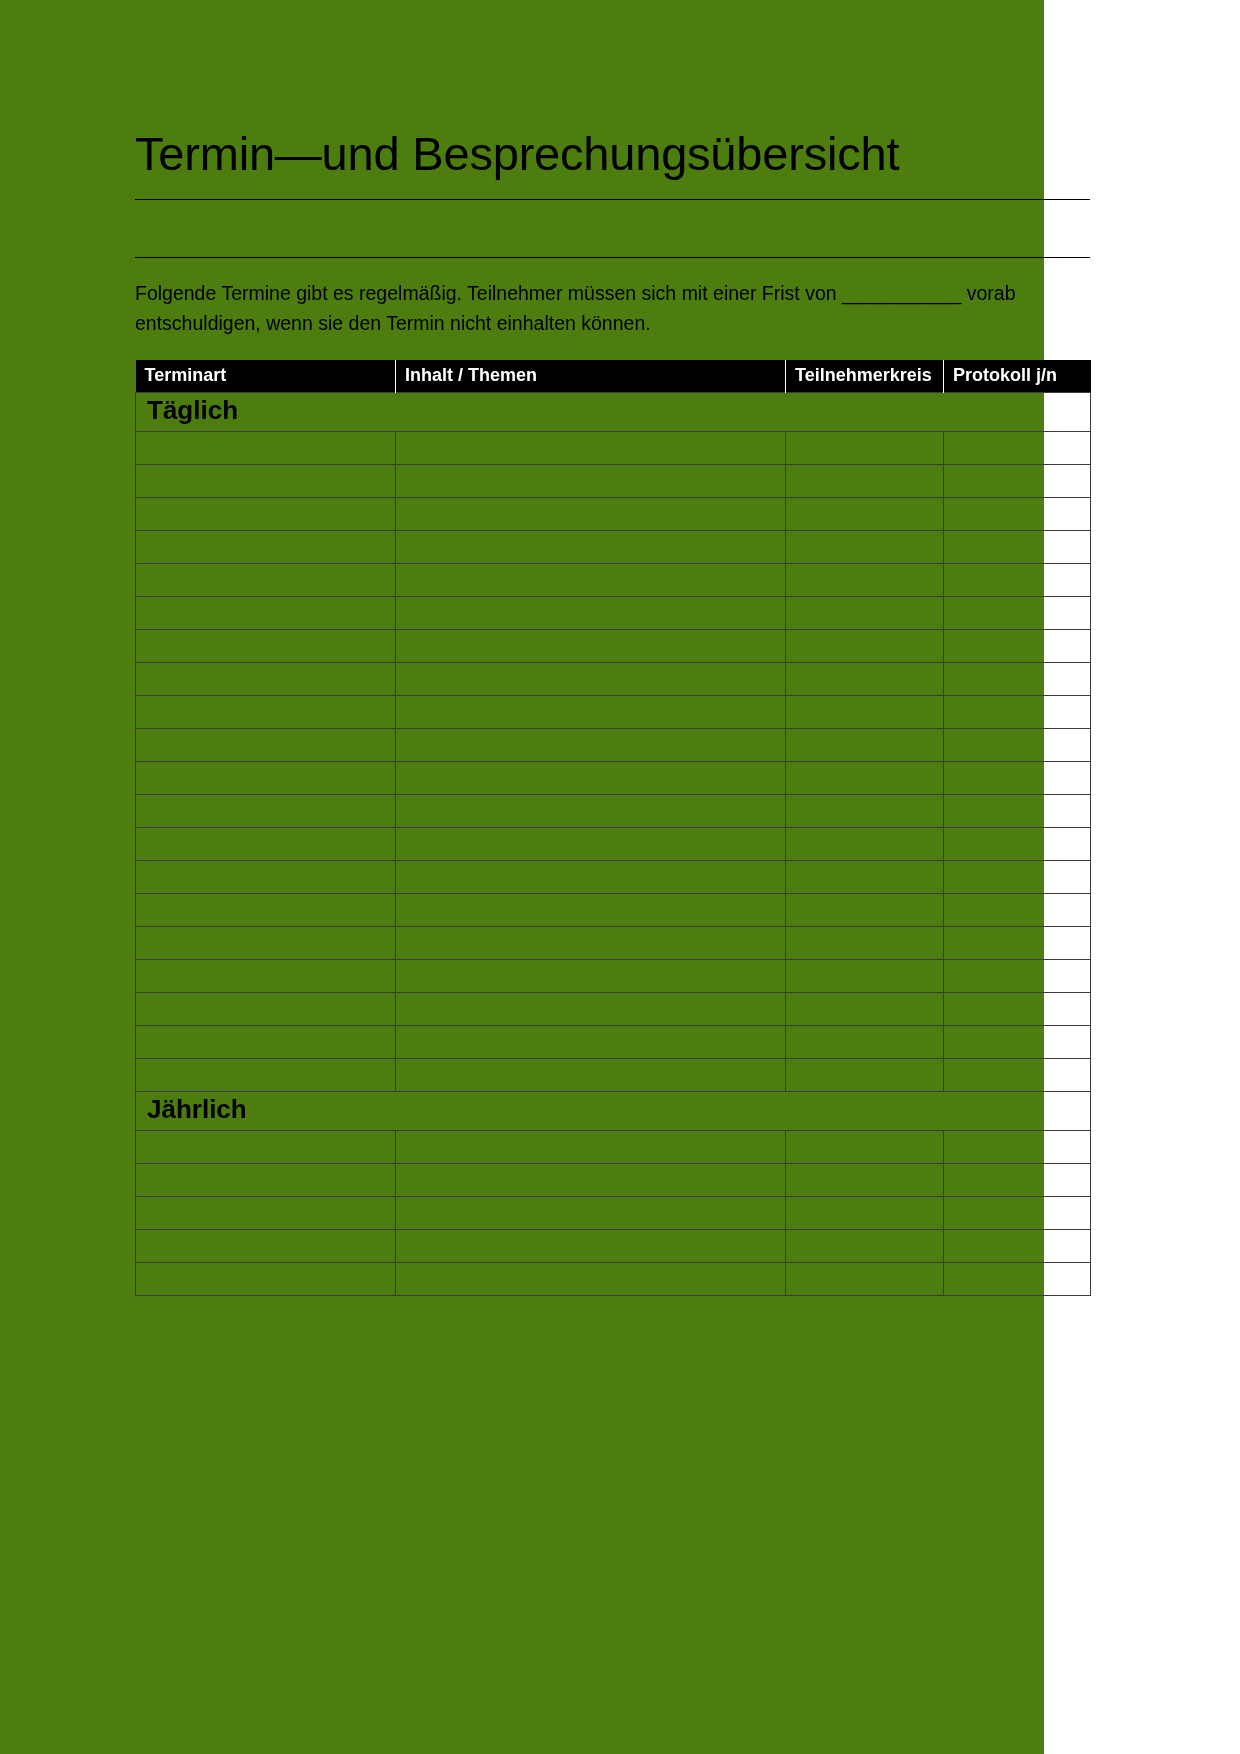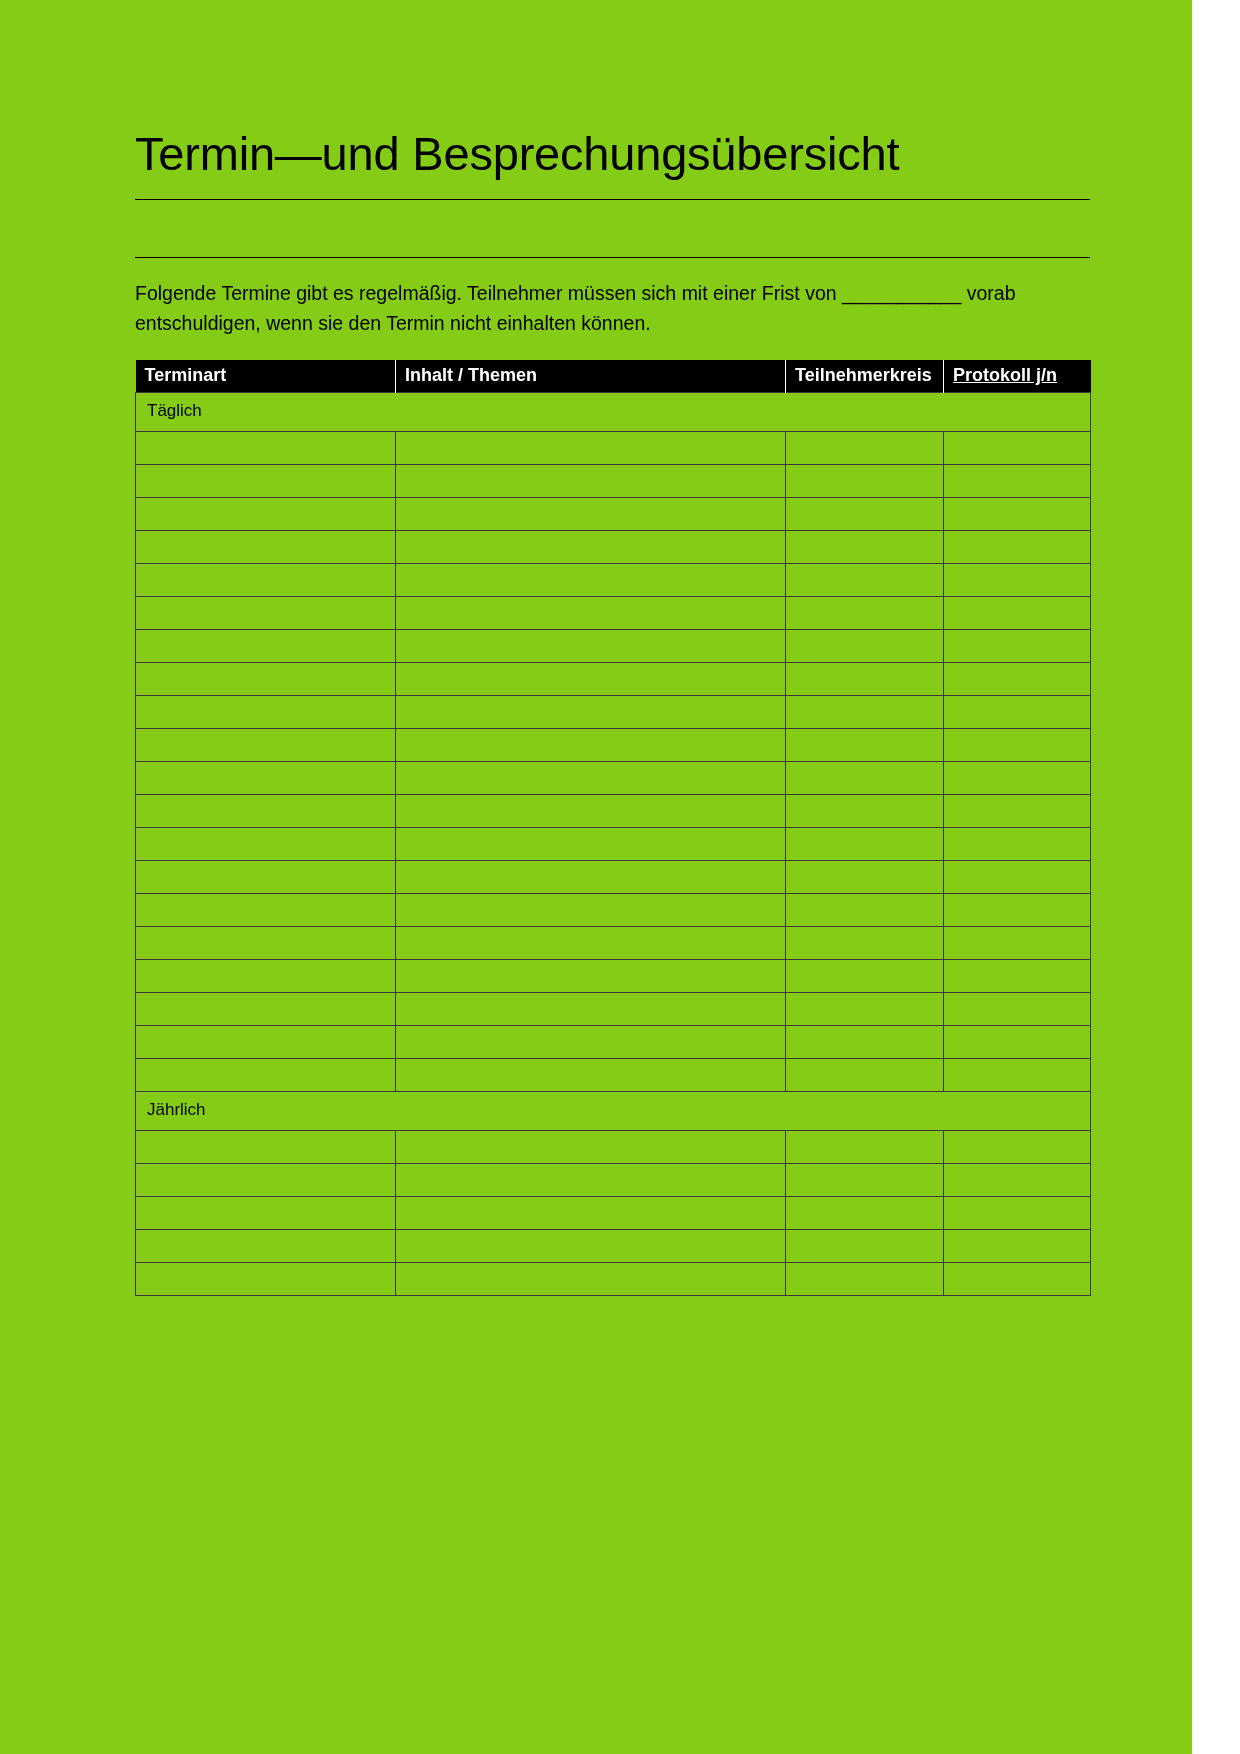--- a/index.html
+++ b/index.html
@@ -9,23 +9,23 @@
   }
   body {
     width: 1240px;
     height: 1754px;
     font-family: "Liberation Sans", sans-serif;
     color: #000000;
     overflow: hidden;
   }
   .page {
     position: relative;
-    width: 1192px;
+    width: 1044px;
     height: 1754px;
-    background: #84cc16;
+    background: #4d7c0f;
     box-sizing: border-box;
     padding: 0;
   }
   .content {
     position: absolute;
     left: 135px;
     top: 0;
     width: 955px;
   }
 
@@ -88,38 +88,38 @@
     font-size: 18px;
     font-weight: bold;
     padding: 5px 9px 6px 9px;
     border-right: 1.3px solid #ffffff;
     border-left: none;
     height: 20px;
     white-space: nowrap;
   }
   table.sched th:last-child {
     border-right: none;
-    text-decoration: underline;
   }
 
   table.sched td {
     border: 1.3px solid #3a3a3a;
     height: 30px;
     padding: 0;
   }
   tr.section-row td {
     border-left: 1.3px solid #3a3a3a;
     border-right: 1.3px solid #3a3a3a;
     border-top: 1.3px solid #3a3a3a;
     border-bottom: 1.3px solid #3a3a3a;
-    font-size: 17px;
+    font-size: 26px;
     padding: 2px 0 4px 11px;
     height: 32px;
     vertical-align: middle;
     white-space: nowrap;
+    font-weight: bold;
   }
   tr.blank-row td {
     height: 32px;
   }
 </style>
 </head>
 <body>
 
 <div class="page">
   <div class="content">

